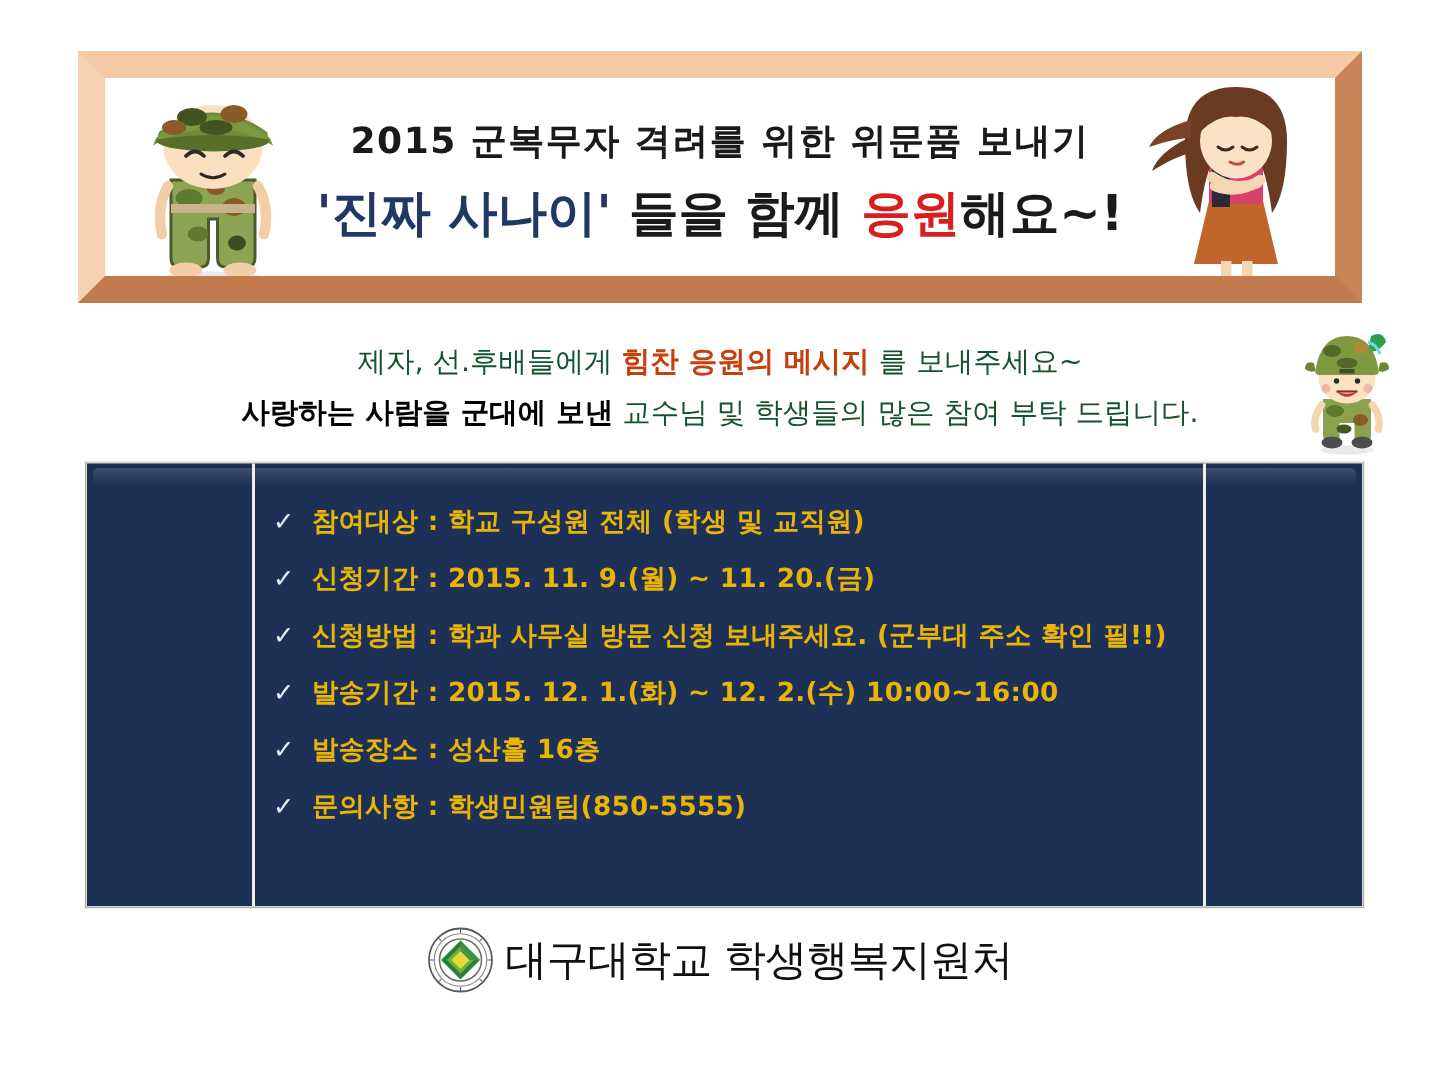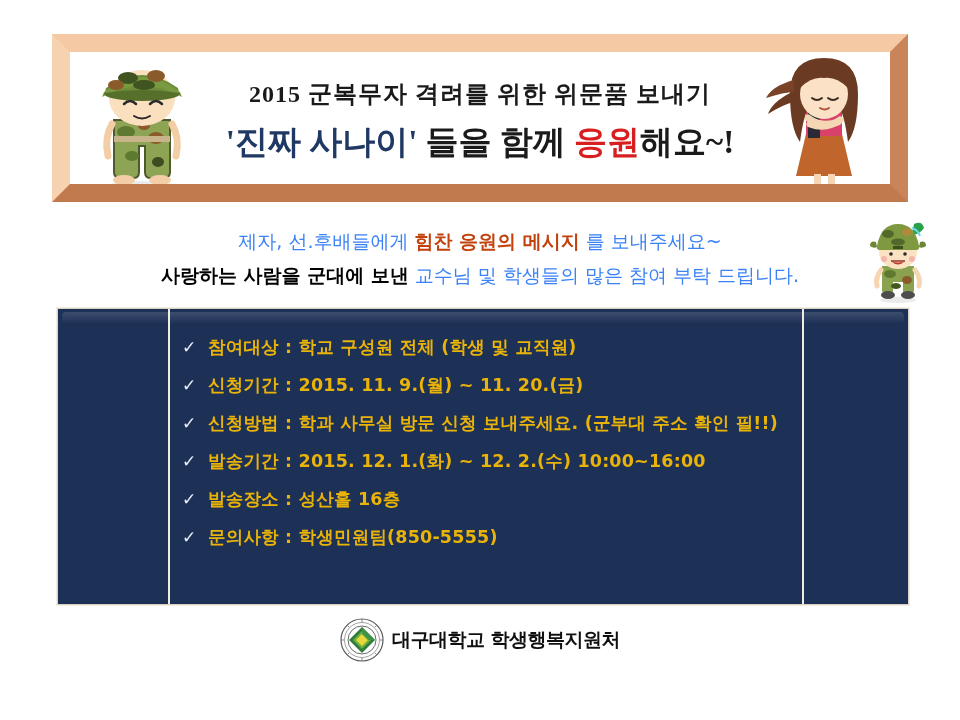--- a/index.html
+++ b/index.html
@@ -58,21 +58,20 @@
   .banner-text {
     position: absolute;
     left: 130px;
     right: 130px;
     top: 14px;
     bottom: 8px;
     display: flex;
     flex-direction: column;
     align-items: center;
     justify-content: center;
-    font-family: Liberation Serif, serif;
   }
   .banner-line1 {
     font-size: 24px;
     font-weight: bold;
     color: #1a1a1a;
     letter-spacing: 1px;
     margin-bottom: 10px;
     white-space: nowrap;
   }
   .banner-line2 {
@@ -96,21 +95,21 @@
   }
   .sub-line {
     font-size: 19px;
     font-weight: bold;
     color: #141414;
     line-height: 34px;
     white-space: nowrap;
   }
   .sub-blue  { color: #c2410c; font-weight: bold; }
   .sub-pink  { color: #000000; font-weight: bold; }
-  .sub-plain { color: #3b82f6; font-weight: normal; }
+  .sub-plain { color: #14532d; font-weight: normal; }
 
   .mascot-soldier {
     position: absolute;
     left: 862px;
     top: 218px;
     width: 72px;
     height: 86px;
   }
 
   
@@ -181,22 +180,22 @@
     align-items: center;
     justify-content: center;
     gap: 8px;
   }
   .uni-logo {
     width: 44px;
     height: 44px;
     flex: 0 0 44px;
   }
   .footer-text {
-    font-size: 19px;
-    font-weight: bold;
+    font-size: 28px;
+    font-weight: normal;
     color: #101010;
     letter-spacing: -0.5px;
     white-space: nowrap;
   }
 </style>
 </head>
 <body>
 
 <div class="banner-frame">
   <div class="banner-inner">

